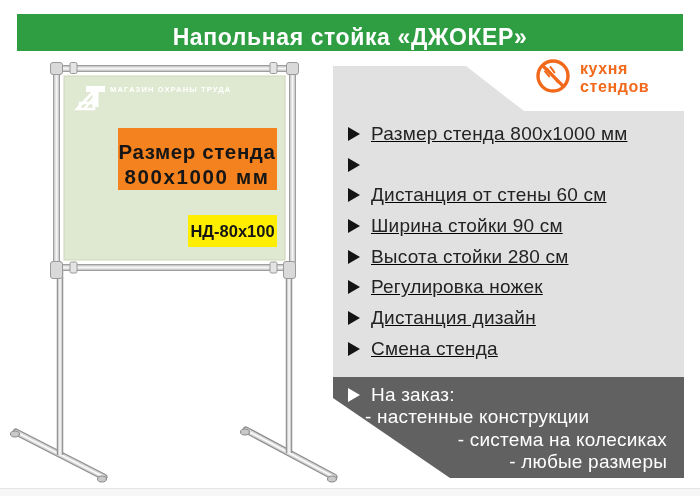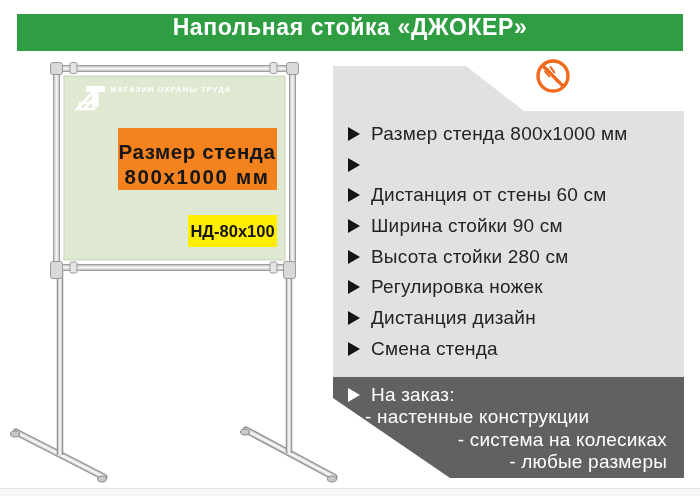--- a/index.html
+++ b/index.html
@@ -5,40 +5,40 @@
   html,body{margin:0;padding:0;}
   body{
     width:700px;height:496px;position:relative;overflow:hidden;
     background:#ffffff;
     font-family:"Liberation Sans",sans-serif;
     -webkit-font-smoothing:antialiased;
   }
   
   .banner{
     position:absolute;left:17px;top:14px;width:666px;height:37px;
-    background:#2f9e43;display:flex;align-items:flex-start;justify-content:center;
+    background:#2f9e43;display:flex;align-items:flex-end;justify-content:center;
   }
   .banner .title{
     color:#ffffff;font-size:23px;font-weight:bold;letter-spacing:.6px;
   }
   
   .brand{
     position:absolute;left:534px;top:58px;height:40px;
     display:flex;align-items:center;gap:8px;
   }
   .brand .brand-text{
     color:#f2691c;font-size:16px;letter-spacing:.6px;font-weight:600;
   }
   
   .panel{
     position:absolute;left:333px;top:66px;width:351px;height:311px;
     background:#e1e1e1;
     clip-path:polygon(0 0,133px 0,191px 45px,100% 45px,100% 100%,0 100%);
     box-sizing:border-box;
-    padding-top:56px;padding-left:15px;
+    padding-top:56px;padding-left:15px;text-decoration:underline;
   }
   .feature{
     display:flex;align-items:center;height:24px;margin-bottom:6.7px;
   }
   .tri{
     width:0;height:0;flex:none;
     border-top:7px solid transparent;border-bottom:7px solid transparent;
     border-left:12px solid #141414;margin-right:11px;
   }
   .feature .ftext{
@@ -79,20 +79,21 @@
       <circle cx="19" cy="19" r="15" fill="none" stroke="#f2691c" stroke-width="3.4"></circle>
       <g stroke="#f2691c" stroke-width="2" stroke-linecap="round" transform="rotate(-38 19 19)">
         <line x1="19" y1="17" x2="19" y2="27"></line>
         <line x1="15.5" y1="10.5" x2="15.7" y2="17"></line>
         <line x1="19" y1="9.5" x2="19" y2="17"></line>
         <line x1="22.5" y1="10.5" x2="22.3" y2="17"></line>
       </g>
       <line x1="8.6" y1="8.6" x2="29.4" y2="29.4" stroke="#f2691c" stroke-width="3.4"></line>
     </svg>
   </span>
+  <span class="brand-text">кухня стендов</span>
 </div>
 
 <div class="stand">
   <svg width="350" height="446" viewBox="0 0 350 446">
 
     <g stroke-linecap="round">
       <line x1="16" y1="382" x2="104" y2="427" stroke="#8f8f8f" stroke-width="7"></line>
       <line x1="16" y1="382" x2="104" y2="427" stroke="#d6d6d6" stroke-width="4.5"></line>
       <line x1="16" y1="382" x2="104" y2="427" stroke="#fbfbfb" stroke-width="1.6"></line>
       <ellipse cx="15" cy="384" rx="4.5" ry="3" fill="#c9c9c9" stroke="#8a8a8a"></ellipse>

